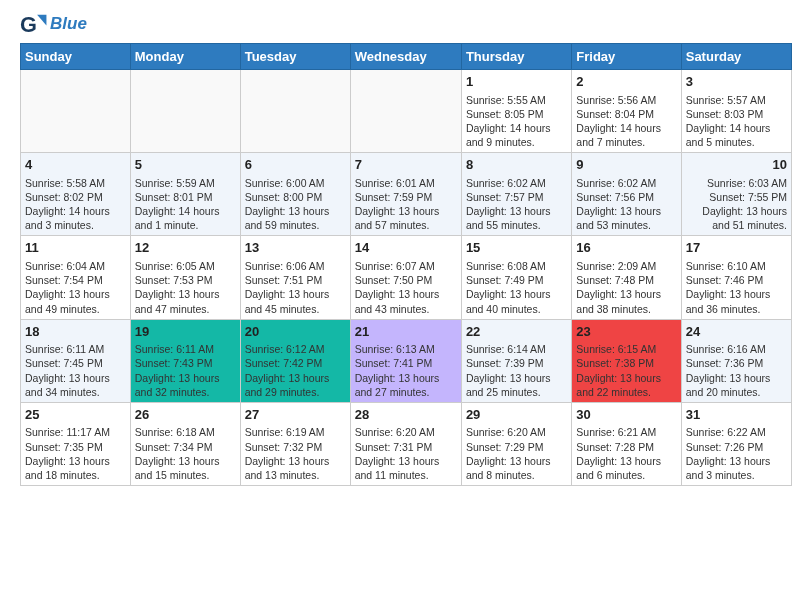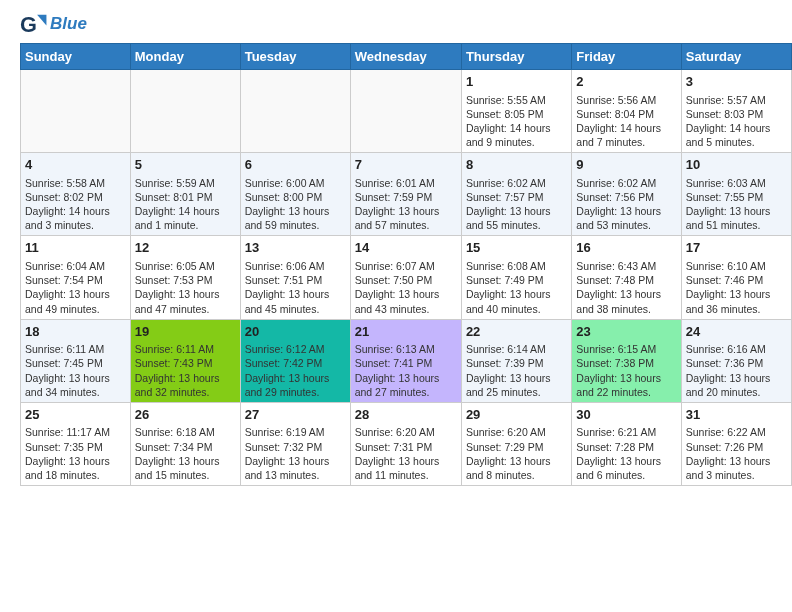--- a/index.html
+++ b/index.html
@@ -144,21 +144,21 @@
             <div class="day-info">Daylight: 13 hours</div>
             <div class="day-info">and 55 minutes.</div>
           </td>
           <td style="background: rgb(240, 245, 251);">
             <div class="day-num">9</div>
             <div class="day-info">Sunrise: 6:02 AM</div>
             <div class="day-info">Sunset: 7:56 PM</div>
             <div class="day-info">Daylight: 13 hours</div>
             <div class="day-info">and 53 minutes.</div>
           </td>
-          <td style="background: rgb(240, 245, 251);">
+          <td style="background: rgb(240, 245, 251); text-align: right;">
             <div class="day-num">10</div>
             <div class="day-info">Sunrise: 6:03 AM</div>
             <div class="day-info">Sunset: 7:55 PM</div>
             <div class="day-info">Daylight: 13 hours</div>
             <div class="day-info">and 51 minutes.</div>
           </td>
         </tr>
         <tr>
           <td>
             <div class="day-num">11</div>
@@ -190,42 +190,42 @@
           </td>
           <td>
             <div class="day-num">15</div>
             <div class="day-info">Sunrise: 6:08 AM</div>
             <div class="day-info">Sunset: 7:49 PM</div>
             <div class="day-info">Daylight: 13 hours</div>
             <div class="day-info">and 40 minutes.</div>
           </td>
           <td>
             <div class="day-num">16</div>
-            <div class="day-info">Sunrise: 6:43 AM</div>
+            <div class="day-info">Sunrise: 2:09 AM</div>
             <div class="day-info">Sunset: 7:48 PM</div>
             <div class="day-info">Daylight: 13 hours</div>
             <div class="day-info">and 38 minutes.</div>
           </td>
           <td>
             <div class="day-num">17</div>
             <div class="day-info">Sunrise: 6:10 AM</div>
             <div class="day-info">Sunset: 7:46 PM</div>
             <div class="day-info">Daylight: 13 hours</div>
             <div class="day-info">and 36 minutes.</div>
           </td>
         </tr>
         <tr>
           <td style="background: rgb(240, 245, 251);">
             <div class="day-num">18</div>
             <div class="day-info">Sunrise: 6:11 AM</div>
             <div class="day-info">Sunset: 7:45 PM</div>
             <div class="day-info">Daylight: 13 hours</div>
             <div class="day-info">and 34 minutes.</div>
           </td>
-          <td style="background: #84cc16;">
+          <td style="background: #14b8a6;">
             <div class="day-num">19</div>
             <div class="day-info">Sunrise: 6:11 AM</div>
             <div class="day-info">Sunset: 7:43 PM</div>
             <div class="day-info">Daylight: 13 hours</div>
             <div class="day-info">and 32 minutes.</div>
           </td>
           <td style="background: #14b8a6;">
             <div class="day-num">20</div>
             <div class="day-info">Sunrise: 6:12 AM</div>
             <div class="day-info">Sunset: 7:42 PM</div>
@@ -239,21 +239,21 @@
             <div class="day-info">Daylight: 13 hours</div>
             <div class="day-info">and 27 minutes.</div>
           </td>
           <td style="background: rgb(240, 245, 251);">
             <div class="day-num">22</div>
             <div class="day-info">Sunrise: 6:14 AM</div>
             <div class="day-info">Sunset: 7:39 PM</div>
             <div class="day-info">Daylight: 13 hours</div>
             <div class="day-info">and 25 minutes.</div>
           </td>
-          <td style="background: #86efac;">
+          <td style="background: #ef4444;">
             <div class="day-num">23</div>
             <div class="day-info">Sunrise: 6:15 AM</div>
             <div class="day-info">Sunset: 7:38 PM</div>
             <div class="day-info">Daylight: 13 hours</div>
             <div class="day-info">and 22 minutes.</div>
           </td>
           <td style="background: rgb(240, 245, 251);">
             <div class="day-num">24</div>
             <div class="day-info">Sunrise: 6:16 AM</div>
             <div class="day-info">Sunset: 7:36 PM</div>

